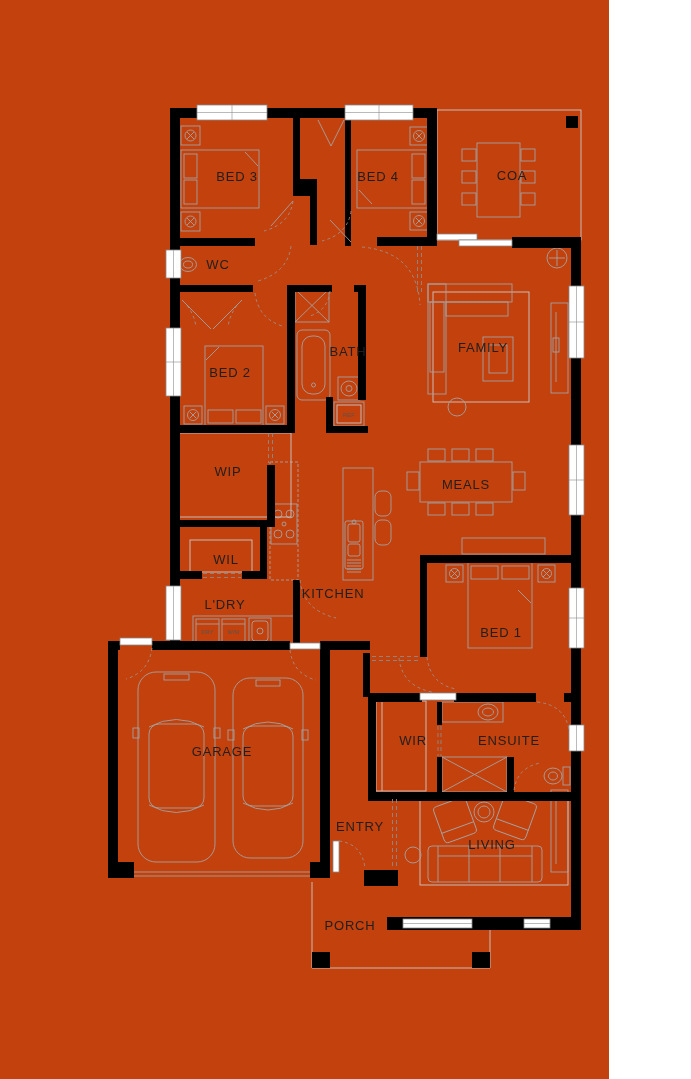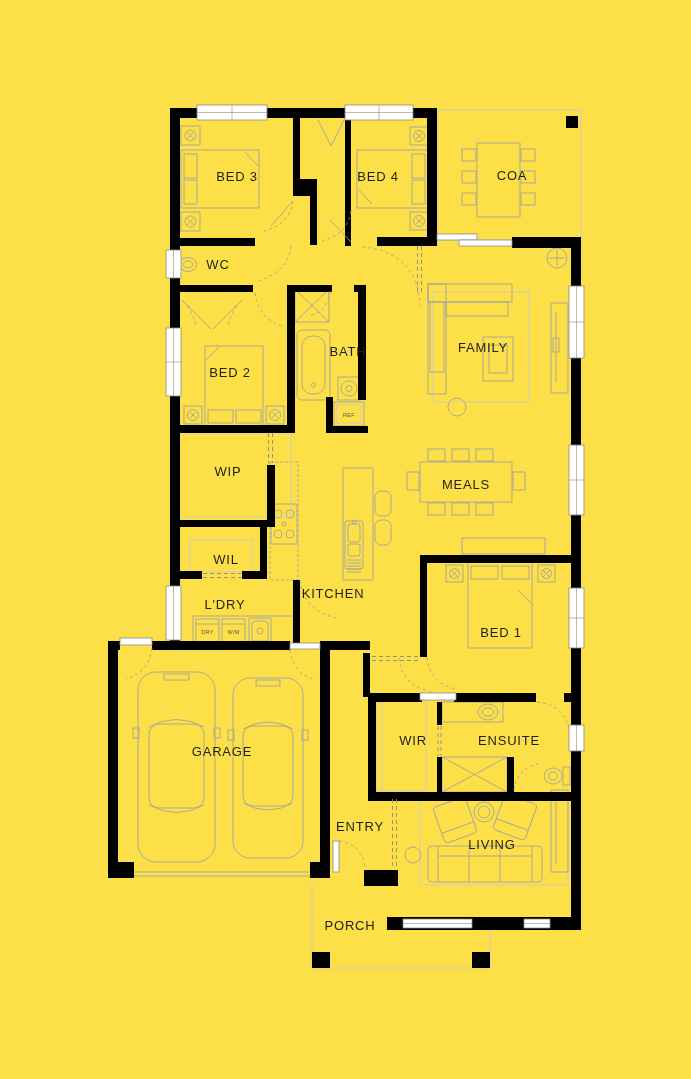--- a/index.html
+++ b/index.html
@@ -1,16 +1,16 @@
 <!DOCTYPE html>
 <html><head>
 <meta charset="utf-8">
 <style>
   html,body{margin:0;padding:0;background:#ffffff;}
-  .page{position:relative;width:691px;height:1079px;background:#fde047;overflow:hidden;
+  .page{position:relative;width:609px;height:1079px;background:#c2410c;overflow:hidden;
         font-family:"Liberation Sans", sans-serif;}
   svg{position:absolute;left:0;top:0;}
   text{font-family:"Liberation Sans", sans-serif;fill:#1f1f1f;letter-spacing:0.8px;}
   .room-label{font-size:13px;}
   .tiny-label{font-size:5.5px;letter-spacing:0.3px;fill:#555;}
   .wall{fill:#000;}
   .furn{fill:none;stroke:#a3a3a3;stroke-width:0.9;}
   .furn-lt{fill:none;stroke:#c9c9c9;stroke-width:0.9;}
   .win{fill:#fff;stroke:#8c8c8c;stroke-width:0.8;}
   .winline{stroke:#8c8c8c;stroke-width:0.6;}

